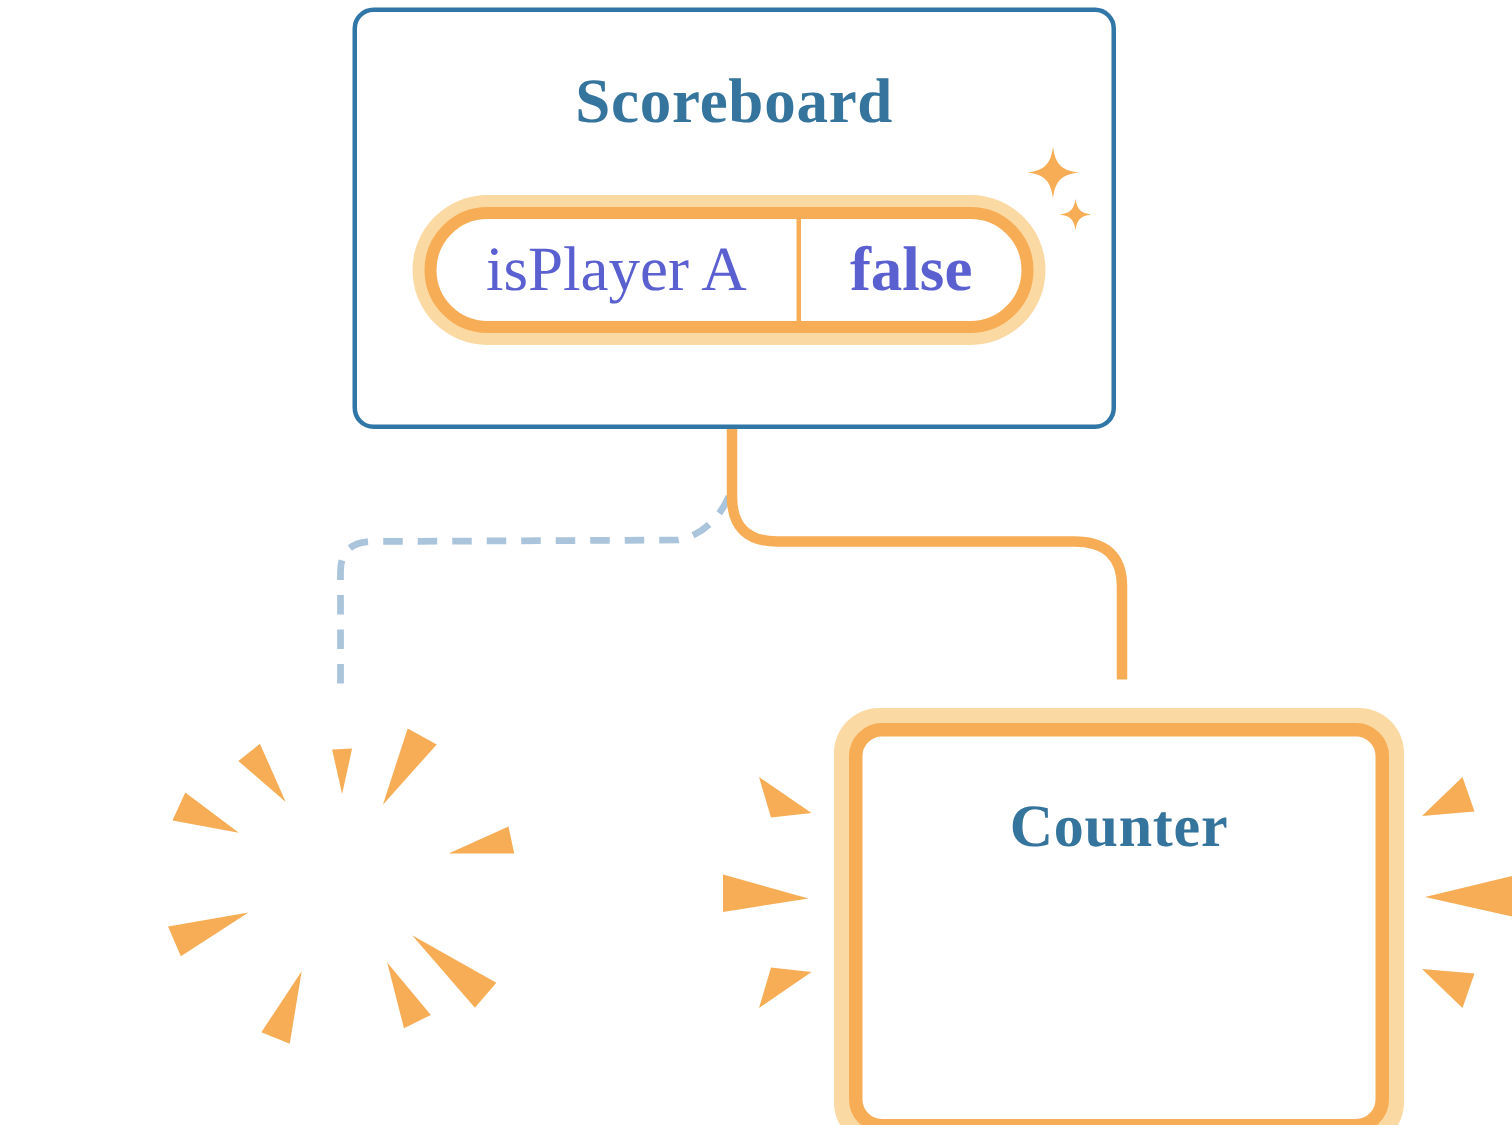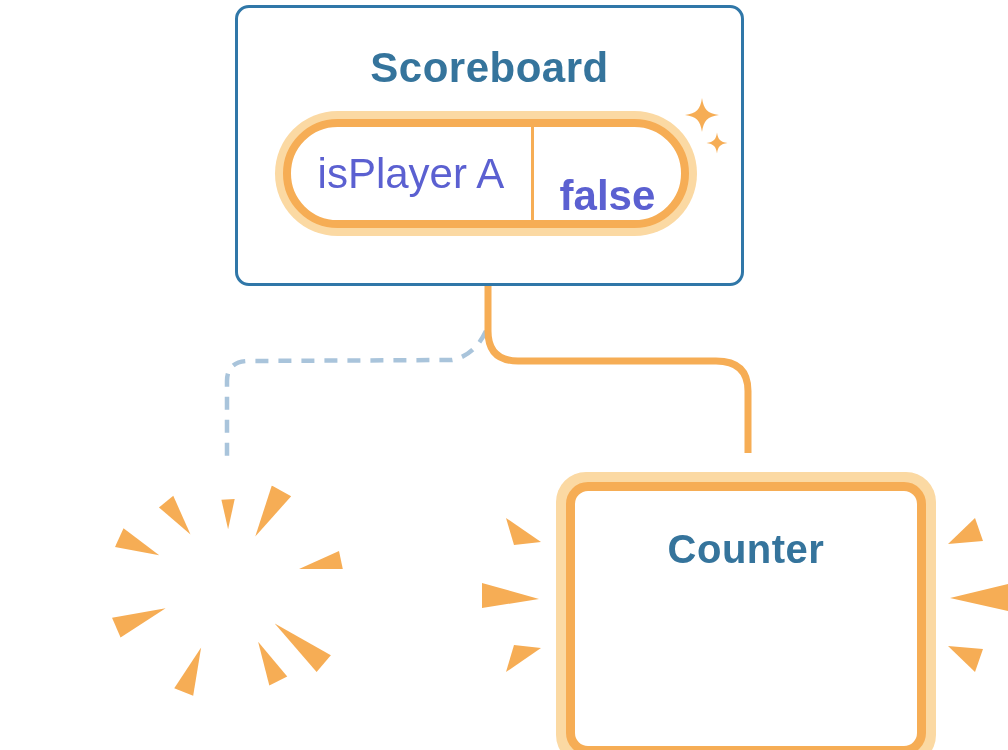--- a/index.html
+++ b/index.html
@@ -7,45 +7,45 @@
     --highlight-halo:#FBD9A3;
     --state-purple:#5B60D1;
     --component-blue:#35749C;
     --card-border-blue:#3077A8;
     --dashed-connector-blue:#A9C4DB;
     --card-background:#FFFFFF;
   }
   html,body{margin:0;padding:0;background:#fff;}
   .stage{
     position:relative;width:1008px;height:750px;background:var(--card-background);
-    font-family:Liberation Sans, sans-serif;overflow:hidden;
+    font-family:Liberation Serif, serif;overflow:hidden;
   }
   .stage svg{display:block;}
   
   .connector-layer{position:absolute;left:0;top:0;z-index:1;}
   
   .scoreboard-card{
     position:absolute;left:235px;top:5px;width:509px;height:281px;box-sizing:border-box;
     background:var(--card-background);border:3px solid var(--card-border-blue);border-radius:14px;z-index:2;
   }
   .component-title{
     text-align:center;font-weight:600;color:var(--component-blue);letter-spacing:.5px;
   }
   .scoreboard-card .component-title{margin-top:36px;font-size:42px;}
   .state-pill-outer{
     position:absolute;box-sizing:border-box;background:var(--highlight-halo);padding:8px;border-radius:63px;
   }
-  .scoreboard-card .state-pill-outer{left:37px;top:103px;width:422px;height:125px;}
+  .scoreboard-card .state-pill-outer{left:37px;top:122px;width:422px;height:100px;}
   .state-pill-ring{
     box-sizing:border-box;width:100%;height:100%;background:var(--card-background);
     border:8px solid var(--highlight-orange);border-radius:55px;display:flex;align-items:stretch;overflow:hidden;
   }
   .pill-cell{display:flex;align-items:center;justify-content:center;}
   .scoreboard-card .pill-label-cell{flex:0 0 61.5%;}
-  .scoreboard-card .pill-value-cell{flex:1;align-items:flex-end;}
+  .scoreboard-card .pill-value-cell{flex:1;}
   .pill-label{font-size:42px;color:var(--state-purple);}
   .pill-value{font-size:42px;font-weight:700;color:var(--state-purple);}
   .pill-divider-orange{width:3px;background:var(--highlight-orange);}
   .pill-divider-purple{width:2px;background:var(--state-purple);}
   
   .sparkles{position:absolute;left:680px;top:95px;z-index:3;}
   
   .destroyed-card{
     position:absolute;left:109px;top:479px;width:234px;height:222px;background:var(--card-background);
     border-radius:16px;transform:rotate(10.5deg);z-index:2;display:flex;align-items:center;justify-content:center;

